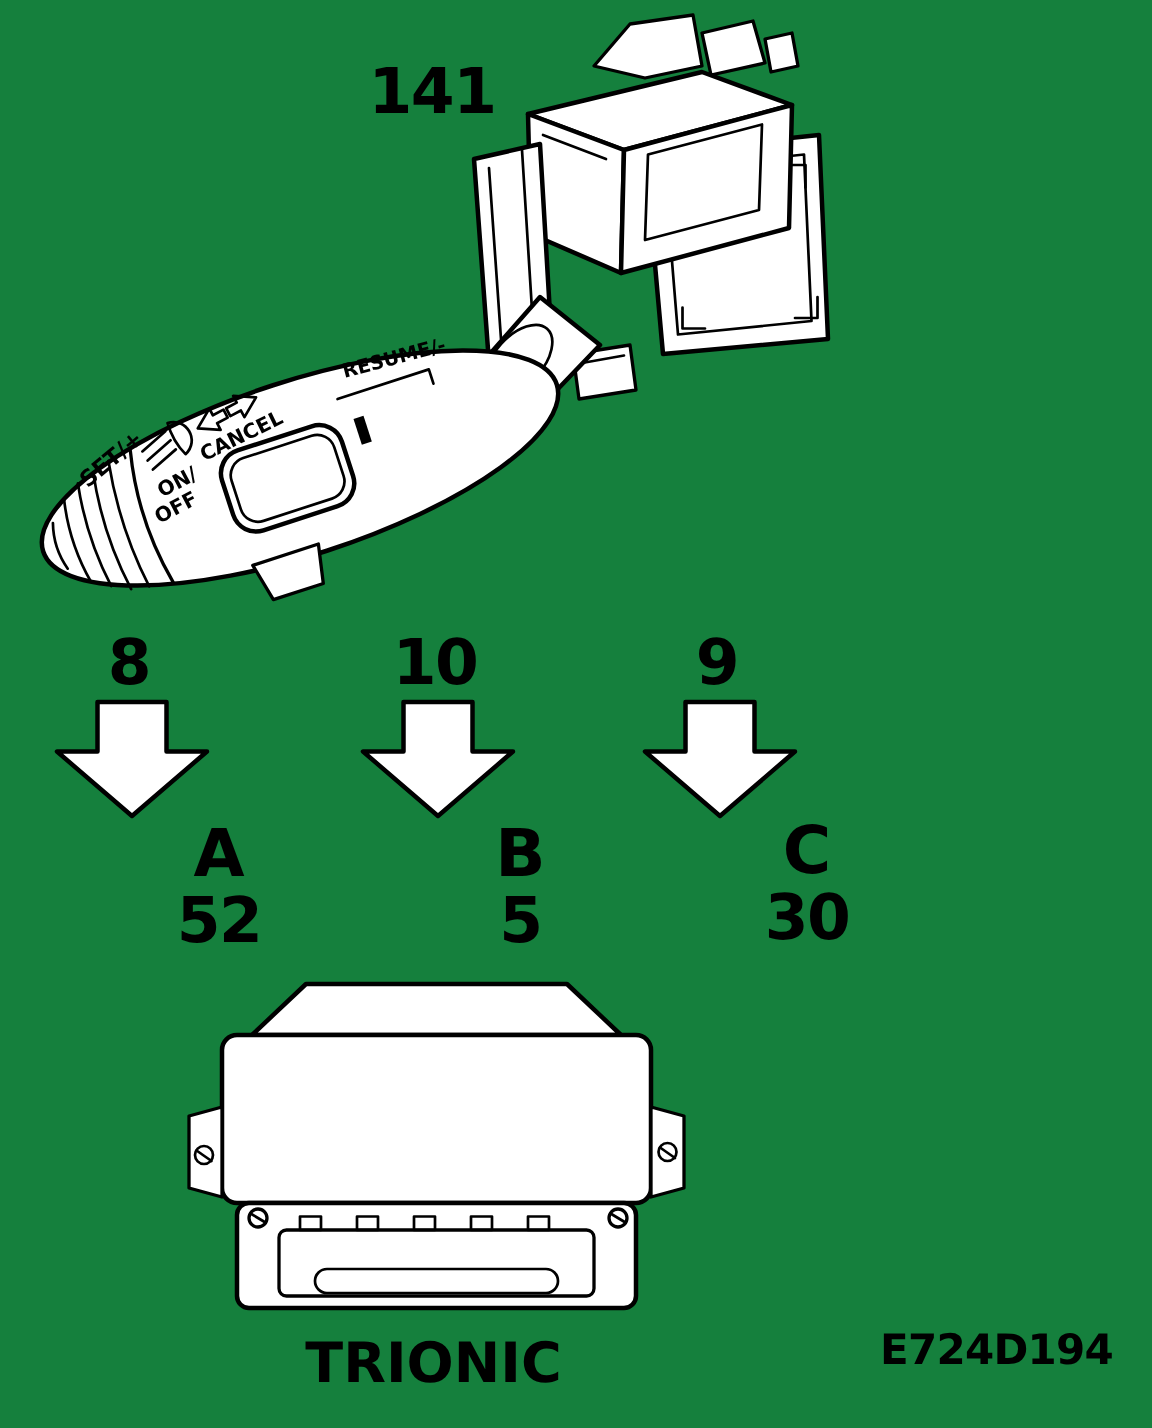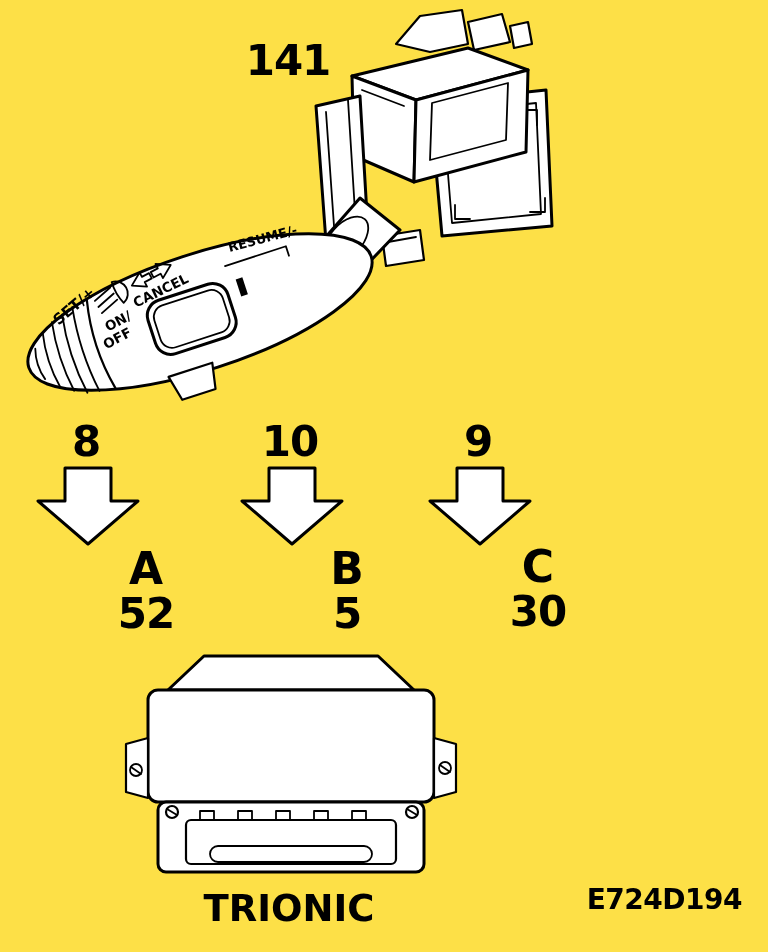--- a/index.html
+++ b/index.html
@@ -7,21 +7,21 @@
     padding: 0;
     background: #ffffff;
     width: 768px;
     height: 952px;
     overflow: hidden;
   }
   .canvas {
     position: relative;
     width: 768px;
     height: 952px;
-    background: #fde047;
+    background: #15803d;
   }
   svg text {
     font-family: "DejaVu Sans", "Liberation Sans", sans-serif;
     font-weight: 700;
     fill: #000;
   }
   .part {
     fill: #ffffff;
     stroke: #000000;
     stroke-width: 3;

